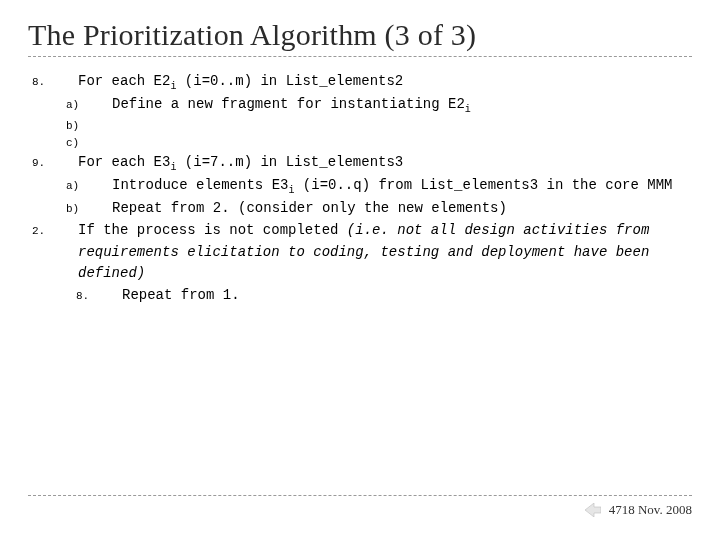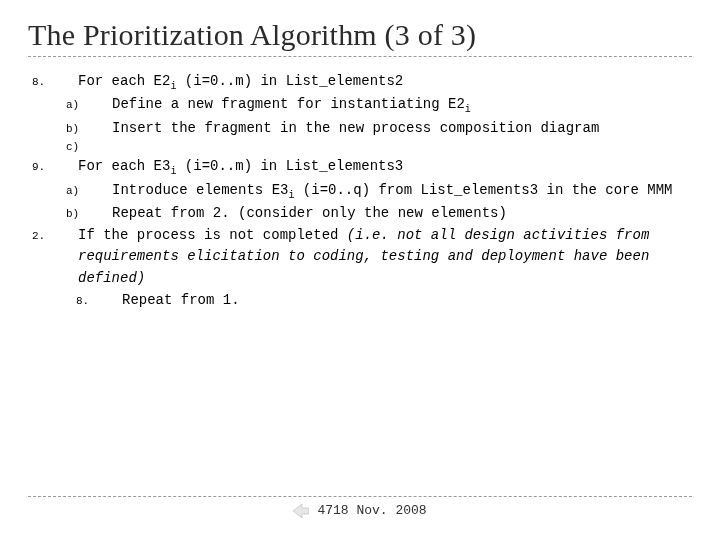--- a/index.html
+++ b/index.html
@@ -80,23 +80,23 @@
     right: 28px;
     bottom: 22px;
   }
   .footer-rule {
     border: none;
     border-top: 1px dashed #9a9a9a;
     margin: 0 0 6px 0;
   }
   .footer-row {
     display: flex;
-    justify-content: center;
+    justify-content: flex-end;
     align-items: center;
-    font-family: Liberation Mono, monospace;
+    font-family: Liberation Serif, serif;
     font-size: 13px;
     color: #333;
   }
   .footer-left {
     display: flex;
     align-items: center;
     gap: 8px;
   }
   .page-arrow {
     display: inline-block;
@@ -126,32 +126,31 @@
       <div class="sub-indent"></div>
       <div class="sub-col">a)</div>
       <div class="text-col">
         <span>Define a new fragment for instantiating E2</span><span class="subscript">i</span>
       </div>
     </div>
 
     <div class="row">
       <div class="sub-indent"></div>
       <div class="sub-col">b)</div>
-      <div class="text-col">Insert the fragment in the new process composition diagram</div>
     </div>
 
     <div class="row">
       <div class="sub-indent"></div>
       <div class="sub-col">c)</div>
     </div>
 
     <div class="row">
       <div class="num-col">9.</div>
       <div class="text-col">
-        <span>For each E3</span><span class="subscript">i</span><span> (i=0..m) in List_elements3</span>
+        <span>For each E3</span><span class="subscript">i</span><span> (i=7..m) in List_elements3</span>
       </div>
     </div>
 
     <div class="row">
       <div class="sub-indent"></div>
       <div class="sub-col">a)</div>
       <div class="text-col">
         <span>Introduce elements E3</span><span class="subscript">i</span><span> (i=0..q) from List_elements3 in the core MMM</span>
       </div>
     </div>

